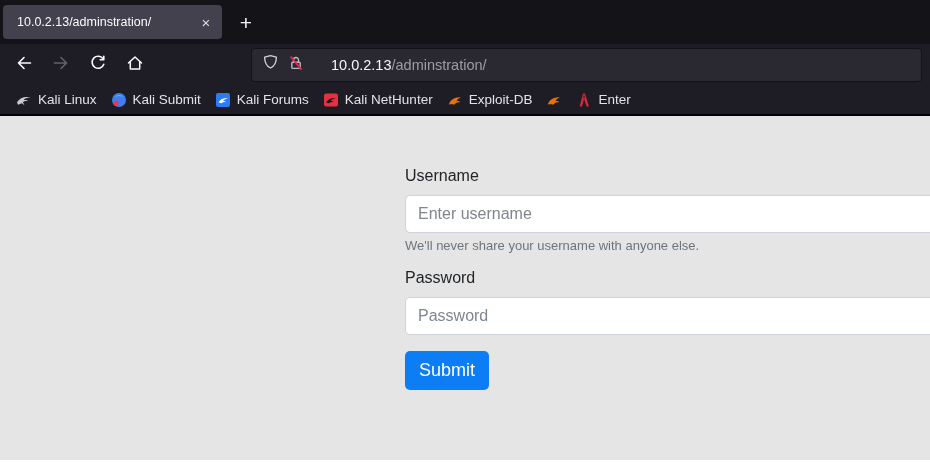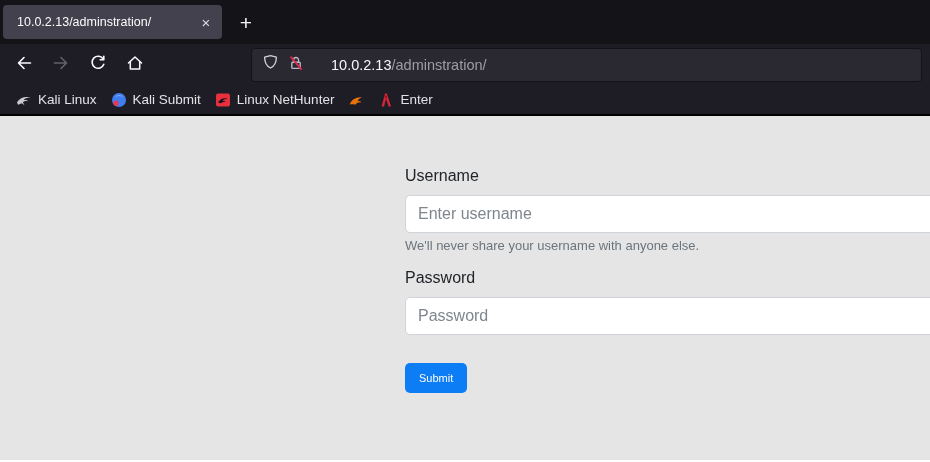--- a/index.html
+++ b/index.html
@@ -76,23 +76,23 @@
     display: block; width: 100%; height: 38px;
     padding: 6px 12px; font-size: 16px; color: #495057;
     background: #fff; border: 1px solid #ced4da; border-radius: 5px;
     font-family: "Liberation Sans", sans-serif;
   }
   .form-input::placeholder { color: #7f868d; opacity: 1; }
   .form-help {
     margin-top: 5px; font-size: 13px; color: #6c757d;
   }
   .submit-btn {
-    margin-top: 12px; background: #0d7df6; color: #ffffff;
+    margin-top: 0; background: #0d7df6; color: #ffffff;
     border: none; border-radius: 5px; padding: 9px 14px;
-    font-size: 11px; font-family: "Liberation Sans", sans-serif;
+    font-size: 18px; font-family: "Liberation Sans", sans-serif;
     cursor: pointer;
   }
 </style>
 </head>
 <body>
 
 <div class="tabbar">
   <div class="tab">
     <span class="tab-title">10.0.2.13/adminstration/</span>
     <span class="tab-close">×</span>
@@ -165,31 +165,48 @@
       <svg viewBox="0 0 16 16">
           <circle cx="8" cy="8" r="7" fill="#3f7df0"></circle>
           <path d="M3.5 5 a7 7 0 0 1 9 0 c-2.8 -1.2 -6.2 -1.2 -9 0 z" fill="#9fc3fa"></path>
           <circle cx="5" cy="11.2" r="2.6" fill="#e8384f"></circle>
         </svg>
     </span>
     <span>Kali Submit</span>
   </div>
 
 
+  <div class="bm-item">
+    <span class="bm-icon">
+      <svg viewBox="0 0 16 16">
+          <rect x="1" y="1" width="14" height="14" rx="2" fill="#2f7bf3"></rect>
+          <path d="M3.5 10.5 C5.5 7 9 5.6 12.8 6.6 c-2.6 .4 -4 1.3 -4.6 2.4 1.3 -.1 2.3 .4 2.7 1.3 -1.6 -.5 -3.2 -.2 -4.4 .9 l-3 -.7 z" fill="#fff"></path>
+        </svg>
+    </span>
+    <span>Kali Forums</span>
+  </div>
 
   <div class="bm-item">
     <span class="bm-icon">
       <svg viewBox="0 0 16 16">
           <rect x="1" y="1.6" width="14" height="12.8" rx="2" fill="#e82f3e"></rect>
           <path d="M3 10.5 C5 7 8.6 5.6 12.4 6.6 c-2.6 .4 -4 1.3 -4.6 2.4 1.3 -.1 2.3 .4 2.7 1.3 -1.6 -.5 -3.2 -.2 -4.4 .9 l-3.1 -.7 z" fill="#16151c"></path>
         </svg>
     </span>
-    <span>Linux NetHunter</span>
-  </div>
-
+    <span>Kali NetHunter</span>
+  </div>
+
+  <div class="bm-item">
+    <span class="bm-icon">
+      <svg viewBox="0 0 16 16">
+          <path d="M1.8 12.6 C3.2 8 7.6 5 13.8 5.4 c-2.6 .9 -3.9 2.2 -4.1 3.8 1.6 -.4 2.9 0 3.7 1.1 -2.6 -.4 -4.7 .4 -6.2 2.4 -1.7 -.5 -3.6 -.6 -5.4 -.1 z" fill="#e8710a"></path>
+        </svg>
+    </span>
+    <span>Exploit-DB</span>
+  </div>
 
   <div class="bm-item">
     <span class="bm-icon">
       <svg viewBox="0 0 16 16">
           <path d="M1.8 12.6 C3.2 8 7.6 5 13.8 5.4 c-2.6 .9 -3.9 2.2 -4.1 3.8 1.6 -.4 2.9 0 3.7 1.1 -2.6 -.4 -4.7 .4 -6.2 2.4 -1.7 -.5 -3.6 -.6 -5.4 -.1 z" fill="#e8710a"></path>
         </svg>
     </span>
   </div>
 
   <div class="bm-item">

